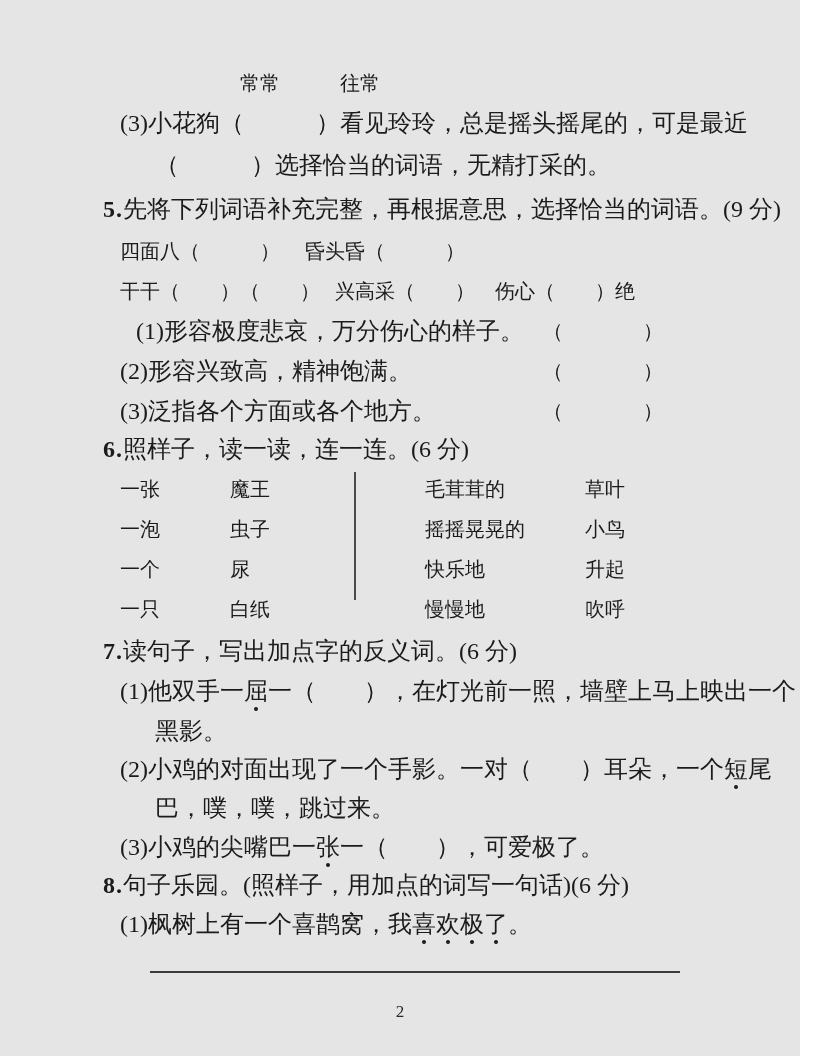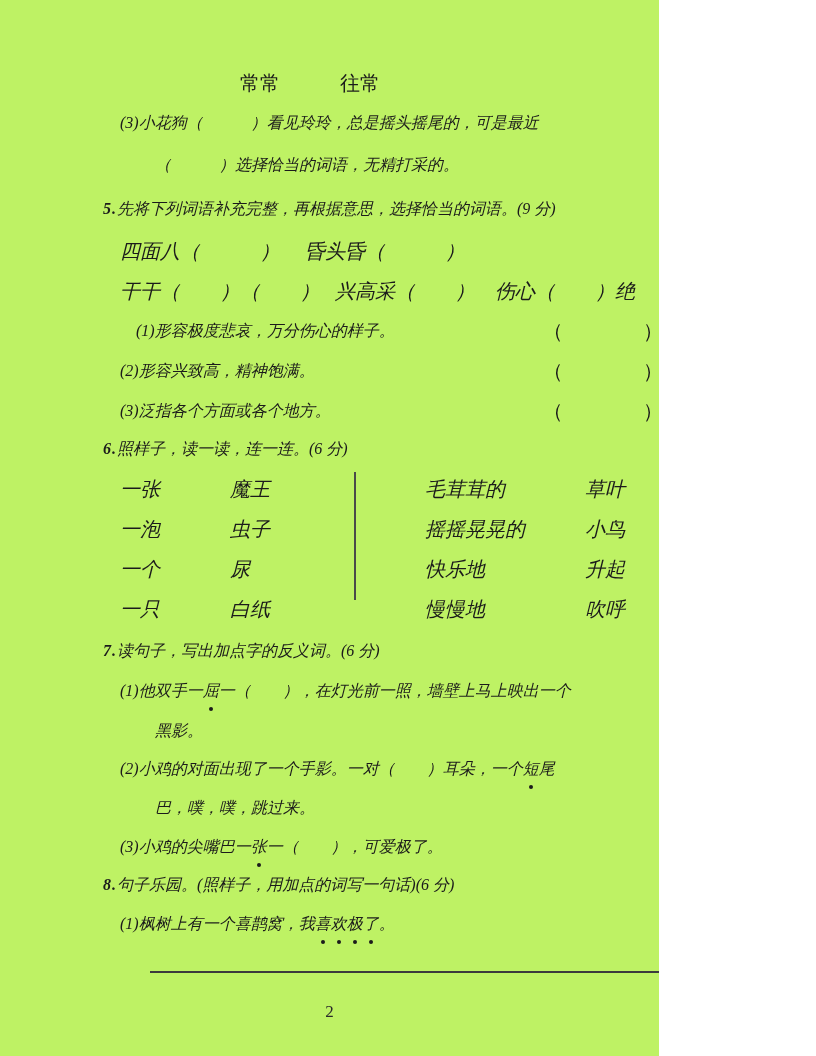--- a/index.html
+++ b/index.html
@@ -1,44 +1,43 @@
 <!DOCTYPE html>
 <html><head>
 <meta charset="utf-8">
 <style>
   html,body{margin:0;padding:0;background:#ffffff;}
   .page{
     position:relative;
-    width:659px;height:1056px;
-    background:#bef264;
+    width:800px;height:1056px;
+    background:#e5e5e5;
     font-family:"Liberation Serif","DejaVu Serif",serif;
     color:#1b1b1b;
     overflow:hidden;
   }
   .line{
     position:absolute;
     white-space:pre;
-    font-size:16px;
+    font-size:24px;
     line-height:26px;
-    font-style:italic;
   }
   .qnum{font-weight:bold;letter-spacing:1px;}
   .wb-word{position:absolute;font-size:20px;}
   
   .cd{position:relative;display:inline-block;}
   .cd::after{
     content:"";
     position:absolute;
     left:50%;bottom:-7px;
     transform:translateX(-50%);
     width:4px;height:4px;border-radius:50%;
     background:#1b1b1b;
   }
   .trow{position:absolute;left:0;width:816px;height:28px;}
-  .tc{position:absolute;font-size:20px;white-space:pre;font-style:italic;}
+  .tc{position:absolute;font-size:20px;white-space:pre;}
   .vdivider{
     position:absolute;
     width:2px;background:#4a4a4a;
   }
   .answer-line{
     position:absolute;
     border-top:2px solid #3c3c3c;
     height:0;
   }
   .page-num{

